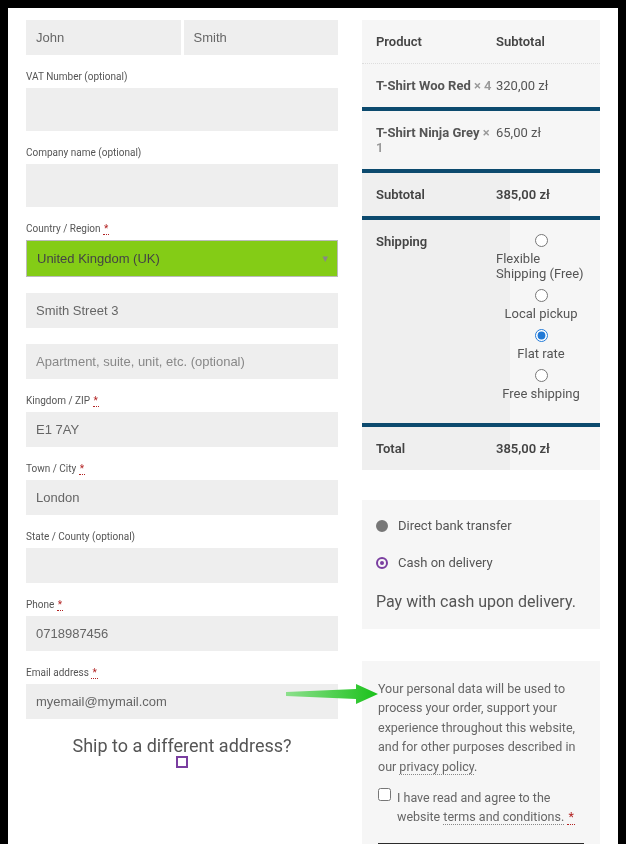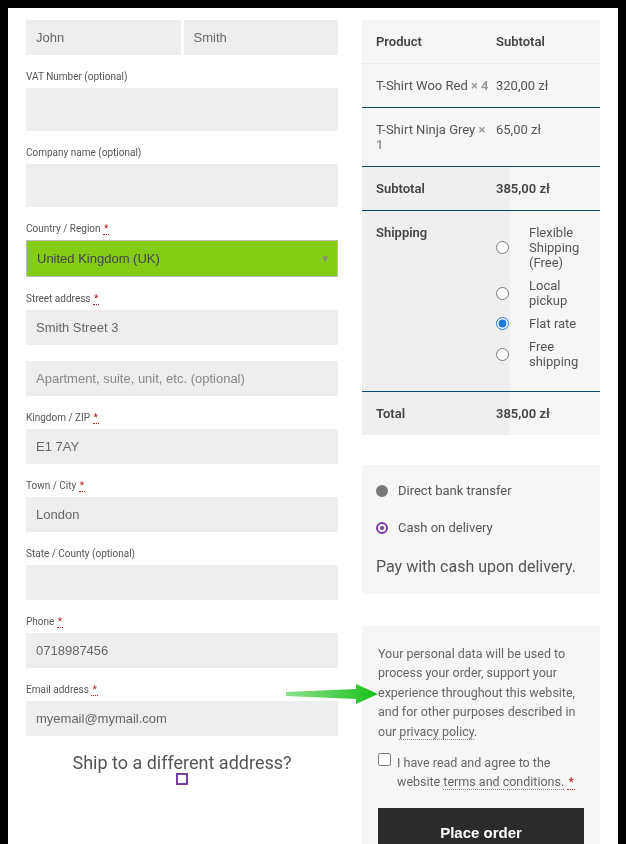--- a/index.html
+++ b/index.html
@@ -90,32 +90,33 @@
   .summary { background: #f6f6f6; }
   .summary .trow {
     display: flex;
     padding: 14px 14px;
     font-size: 13px;
     color: #555;
   }
   .summary .trow .c1 { flex: 1; }
   .summary .trow .c2 { flex: 0 0 90px; text-align: left; }
   .summary .thead { font-weight: 600; color: #444; }
-  .divider { border-top: 1px solid #0c4a6e; }
+  .divider { border-top: 4px solid #0c4a6e; }
   .dotted { border-top: 1px dotted #ddd; }
-  .prod-name { color: #555; }
+  .prod-name { color: #555; font-weight: bold; }
   .prod-qty { color: #999; font-weight: 600; }
   .shade { background: #efefef; }
   .ship-opts label {
     display: flex;
     align-items: center;
-    gap: 20px;
+    gap: 4px;
     font-size: 13px;
     color: #555;
     margin-bottom: 8px;
+    flex-direction: column;
   }
   .ship-opts input[type=radio] {
     accent-color: #2179d6;
     width: 13px; height: 13px;
   }
   
   .payment {
     background: #f6f6f6;
     margin-top: 30px;
     padding: 18px 14px 18px 14px;
@@ -218,24 +219,20 @@
         <span class="req">*</span>
       </span>
       <div class="select-wrap">
         <select class="select">
           <option>United Kingdom (UK)</option>
         </select>
       </div>
     </div>
 
     <div class="field">
-      <span class="label">
-        <span>Street address</span>
-        <span class="req">*</span>
-      </span>
       <input class="input" value="Smith Street 3" style="">
     </div>
 
     <div class="field">
       <input class="input" placeholder="Apartment, suite, unit, etc. (optional)" style="">
     </div>
 
     <div class="field">
       <span class="label">
         <span>Kingdom / ZIP</span>

